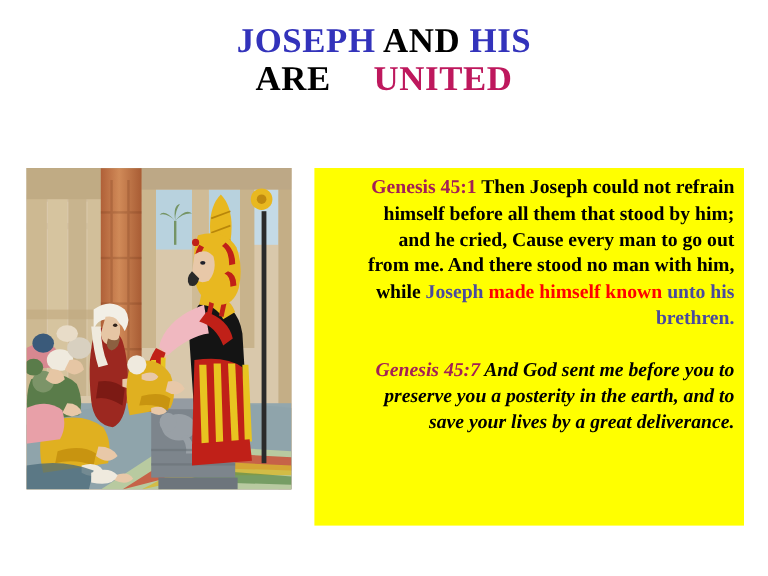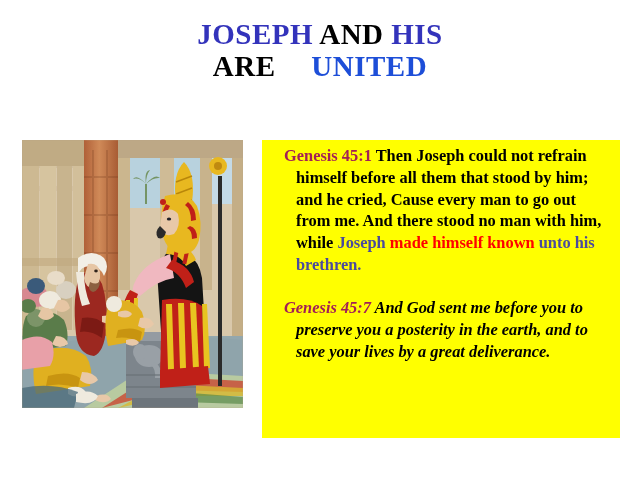--- a/index.html
+++ b/index.html
@@ -28,21 +28,21 @@
     font-weight: bold;
     font-size: 29px;
     letter-spacing: 0.5px;
   }
   .title-line {
     display: block;
     white-space: nowrap;
   }
   .tl-blue  { color: #3333bb; }
   .tl-black { color: #000000; }
-  .tl-red   { color: #1d4ed8; margin-left: 28px; }
+  .tl-red   { color: #be185d; margin-left: 28px; }
 
   
   .picture {
     position: absolute;
     left: 22px;
     top: 140px;
     width: 221px;
     height: 268px;
     overflow: hidden;
     background: #cdbda4;
@@ -52,20 +52,21 @@
   
   .textbox {
     position: absolute;
     left: 262px;
     top: 140px;
     width: 358px;
     height: 298px;
     background: #ffff00;
     box-sizing: border-box;
     padding: 5px 8px 4px 10px;
+    text-align: right;
   }
   .verse {
     font-family: "Liberation Serif", "DejaVu Serif", serif;
     font-weight: bold;
     font-size: 16.4px;
     line-height: 1.33;
     color: #000000;
     text-indent: -12px;
     margin-left: 24px;
     margin-top: 0;

